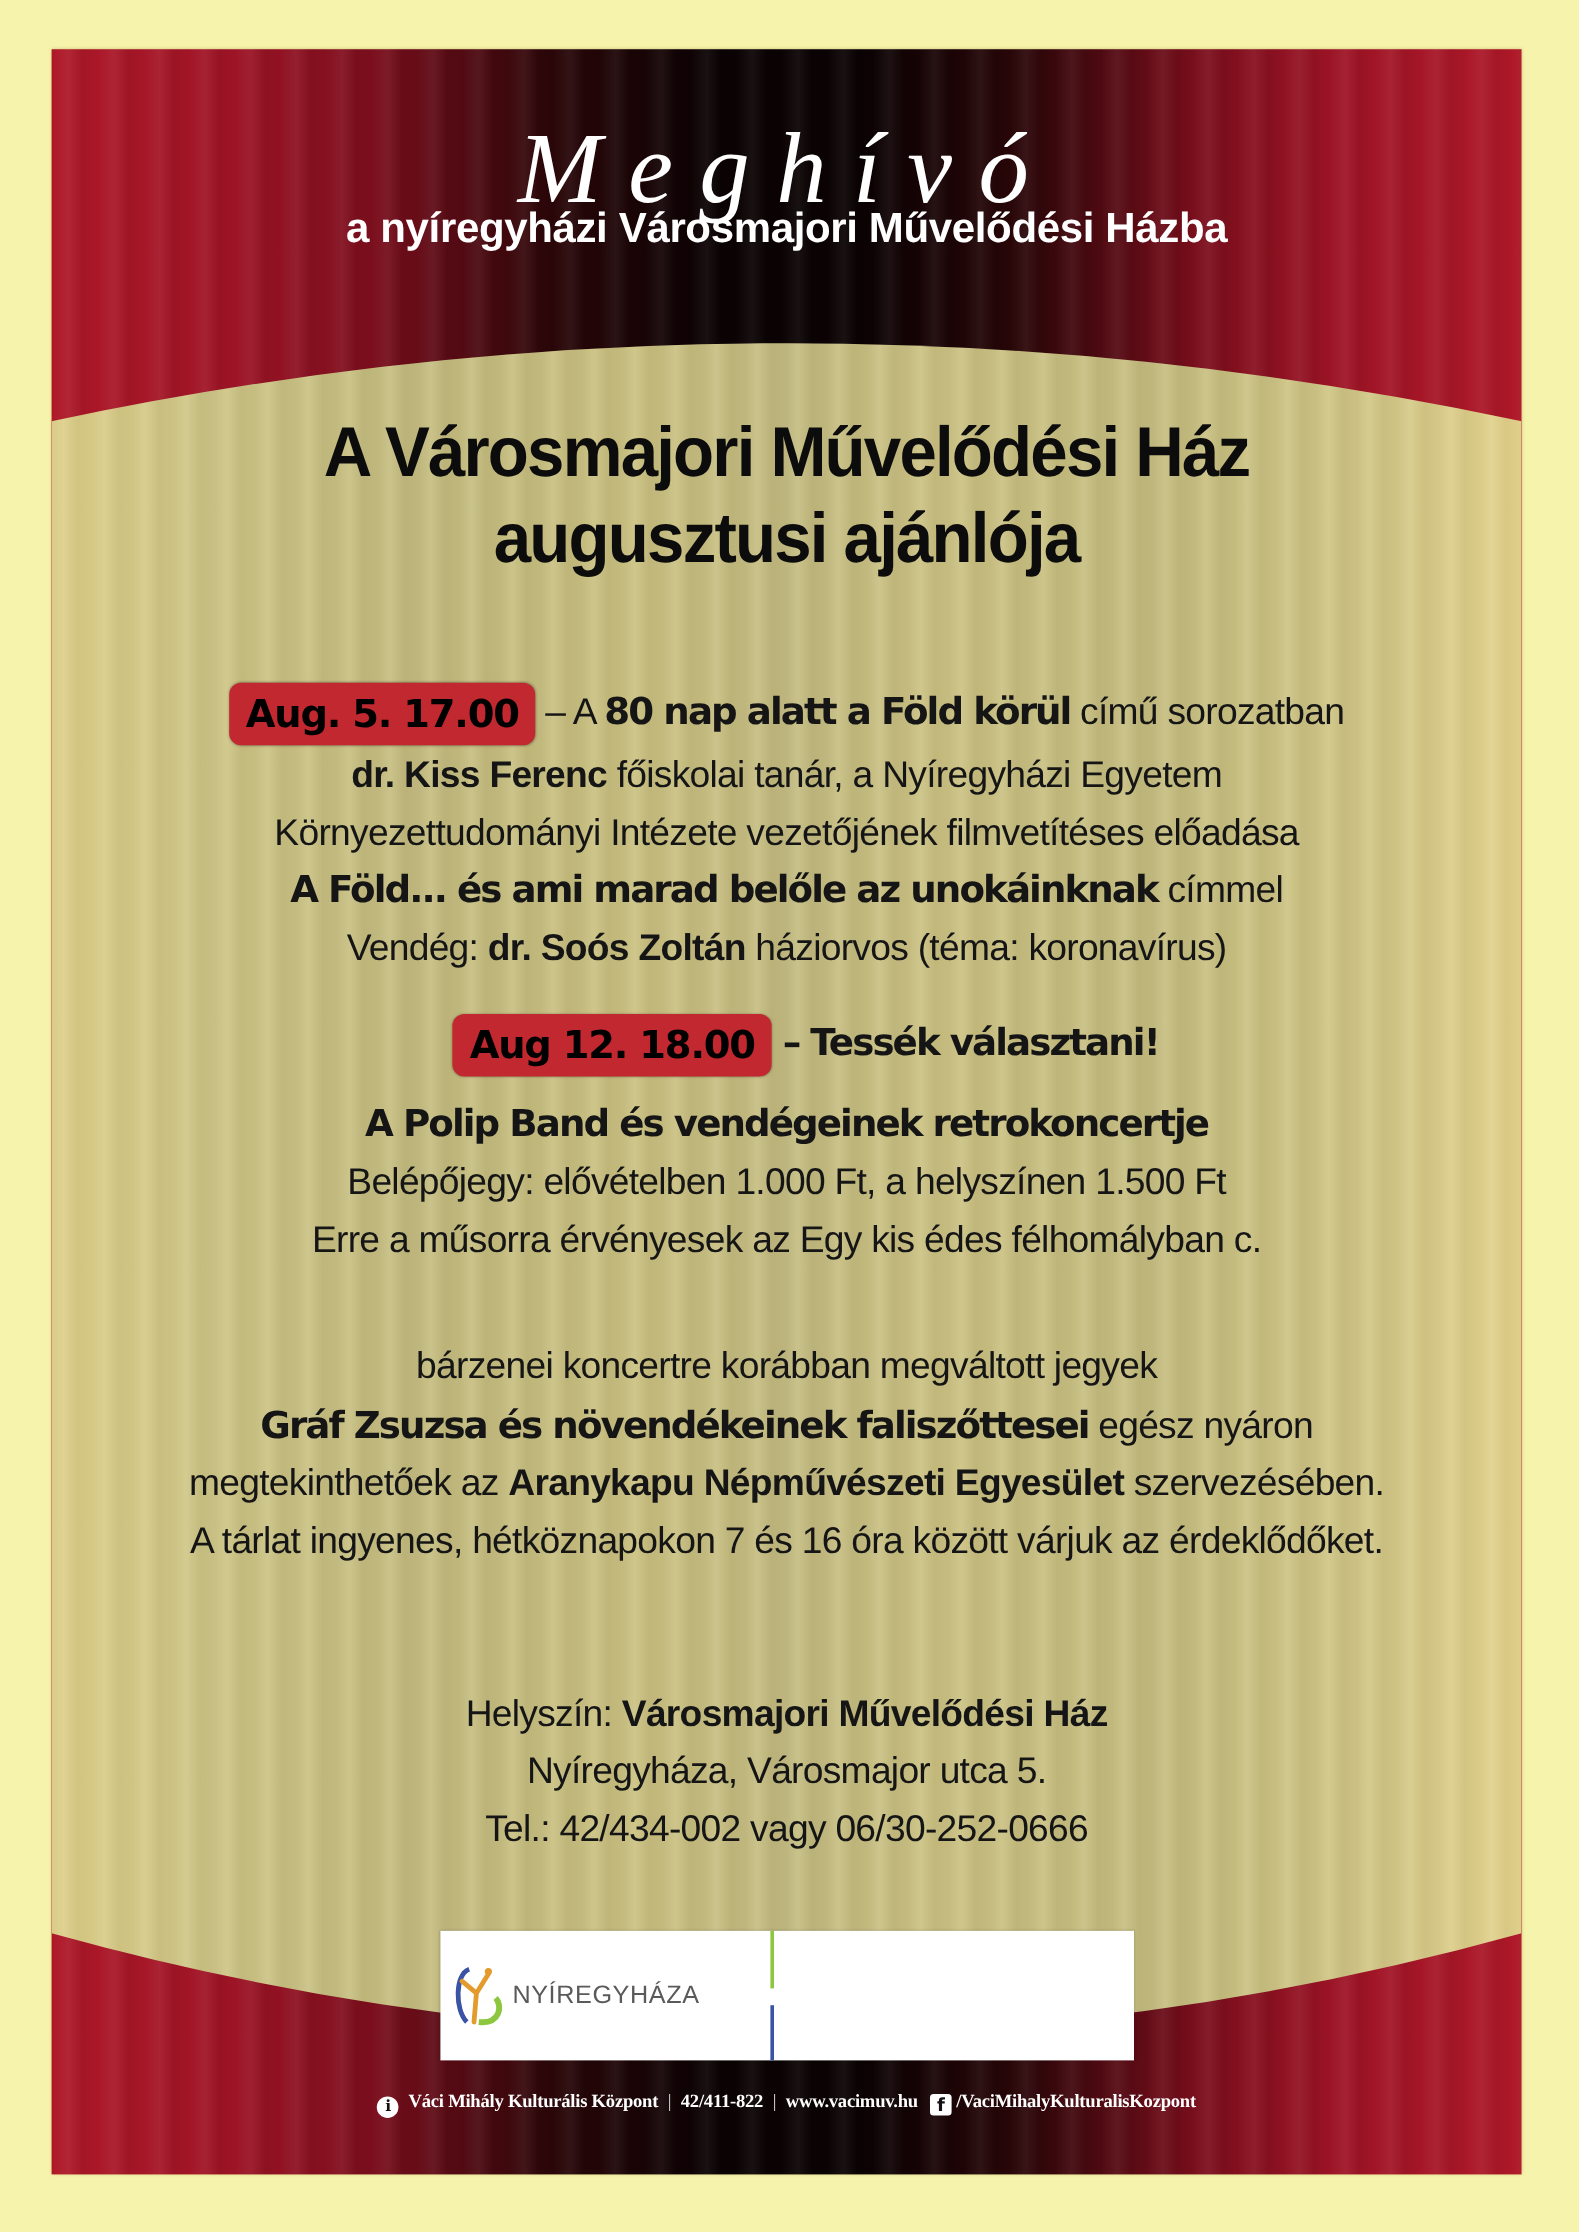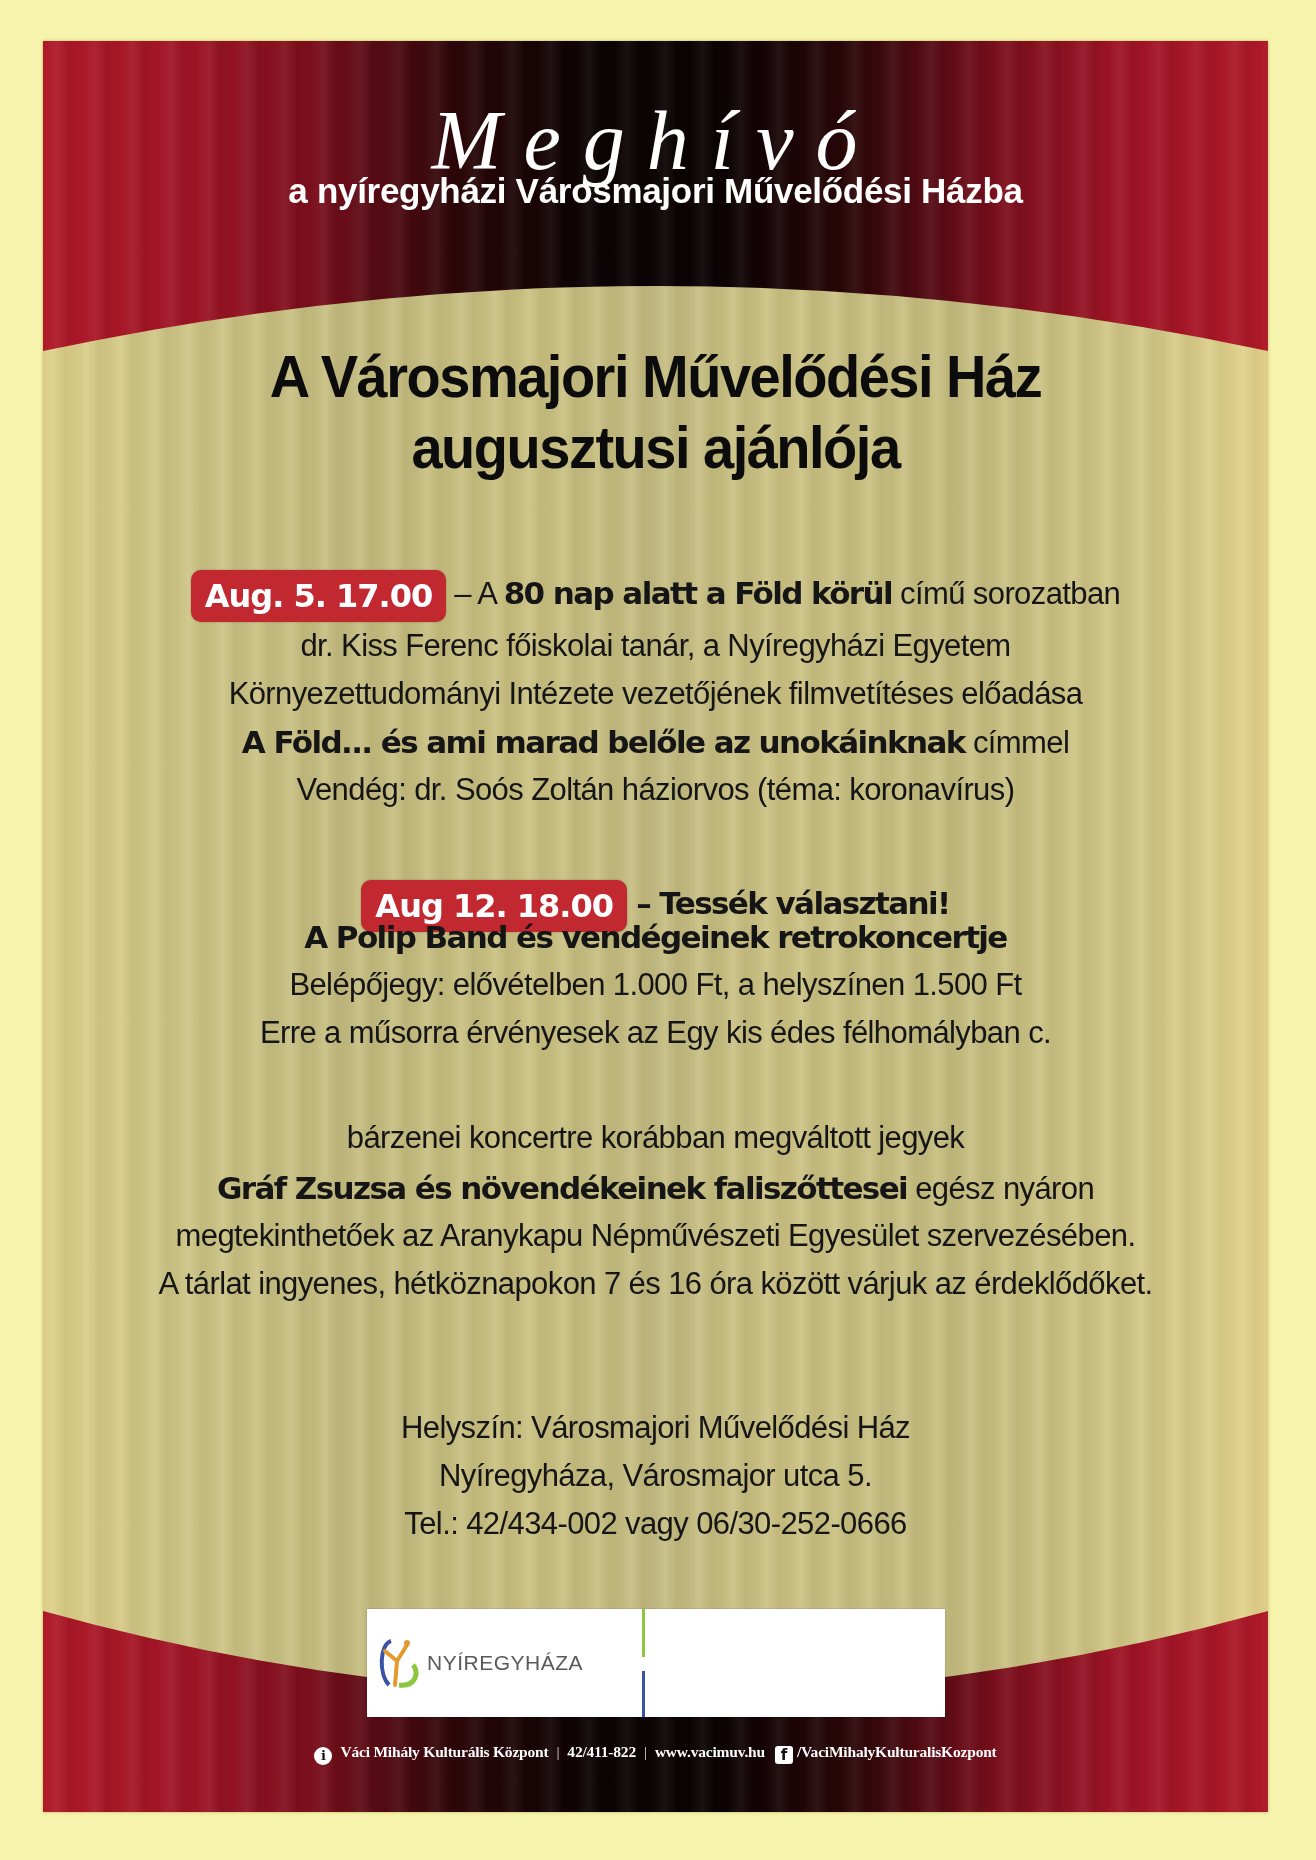--- a/index.html
+++ b/index.html
@@ -39,24 +39,24 @@
   .headline {
     color: #0c0c0c; font-weight: bold; font-size: 56px; line-height: 70px;
     font-family: "Liberation Sans", sans-serif; letter-spacing: -1.5px;
     transform: scaleY(1.05);
   }
   .line {
     color: #151515; font-size: 31px; line-height: 48px;
     font-family: "Liberation Sans", "DejaVu Sans", sans-serif;
     letter-spacing: -0.6px;
   }
-  .line b { font-weight: normal; }
+  .line b { font-weight: bold; }
   .heavy { font-weight: 900; font-family: "DejaVu Sans", sans-serif; letter-spacing: -1.6px; font-size: 31px; }
   .badge {
-    display: inline-block; background: #c1282f; color: #ffffff;
+    display: inline-block; background: #c1282f; color: #000000;
     border-radius: 10px; padding: 0 14px; font-weight: bold;
     font-family: "DejaVu Sans", sans-serif; font-size: 32px; line-height: 52px;
     letter-spacing: -1px; vertical-align: middle;
     box-shadow: 0 0 2px rgba(0,0,0,0.3);
   }
   .logos {
     position: absolute; left: 324px; top: 1544px; width: 578px; height: 108px;
     background: #ffffff; display: flex; align-items: center;
     box-shadow: 0 0 2px rgba(0,0,0,0.25);
     margin-top: 24px;
@@ -114,21 +114,21 @@
     <b>dr. Kiss Ferenc</b><span> főiskolai tanár, a Nyíregyházi Egyetem</span>
   </div>
   <div class="abs line" style="top:629px;">Környezettudományi Intézete vezetőjének filmvetítéses előadása</div>
   <div class="abs line" style="top:677px;">
     <span class="heavy">A Föld... és ami marad belőle az unokáinknak</span><span> címmel</span>
   </div>
   <div class="abs line" style="top:725px;">
     <span>Vendég: </span><b>dr. Soós Zoltán</b><span> háziorvos (téma: koronavírus)</span>
   </div>
 
-  <div class="abs line" style="top:834px; line-height:56px;">
+  <div class="abs line" style="top:800px; line-height:56px;padding-left:16px;">
     <span class="badge">Aug 12. 18.00</span><span class="heavy"> – Tessék választani!</span>
   </div>
   <div class="abs line" style="top:872px;">
     <span class="heavy">A Polip Band és vendégeinek retrokoncertje</span>
   </div>
   <div class="abs line" style="top:920px;">Belépőjegy: elővételben 1.000 Ft, a helyszínen 1.500 Ft</div>
   <div class="abs line" style="top:968px;">Erre a műsorra érvényesek az Egy kis édes félhomályban c.</div>
   <div class="abs line" style="top:1073px;text-align:center;">bárzenei koncertre korábban megváltott jegyek</div>
 
   <div class="abs line" style="top:1123px;">

